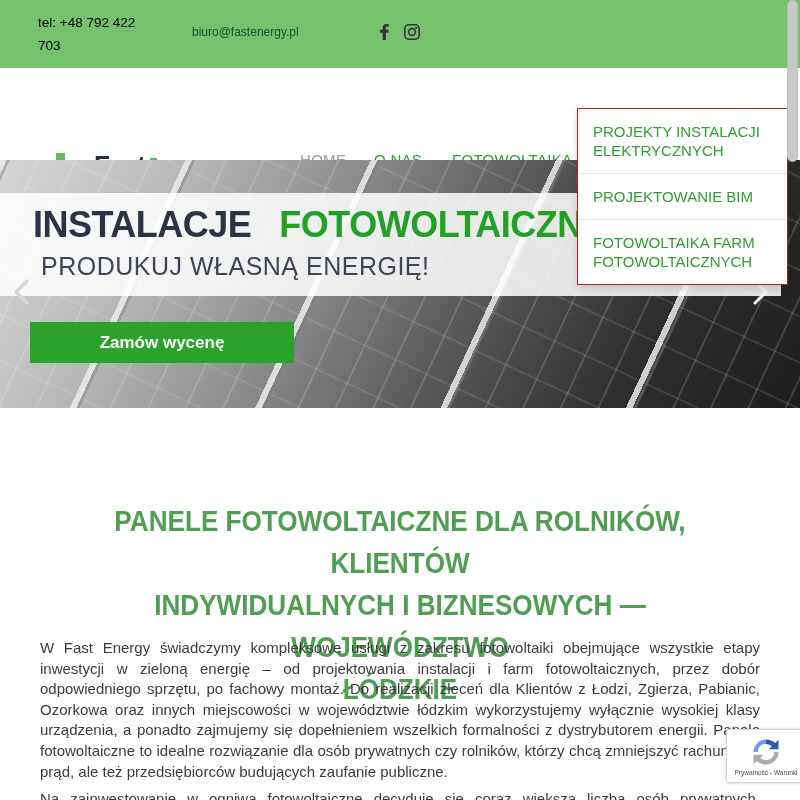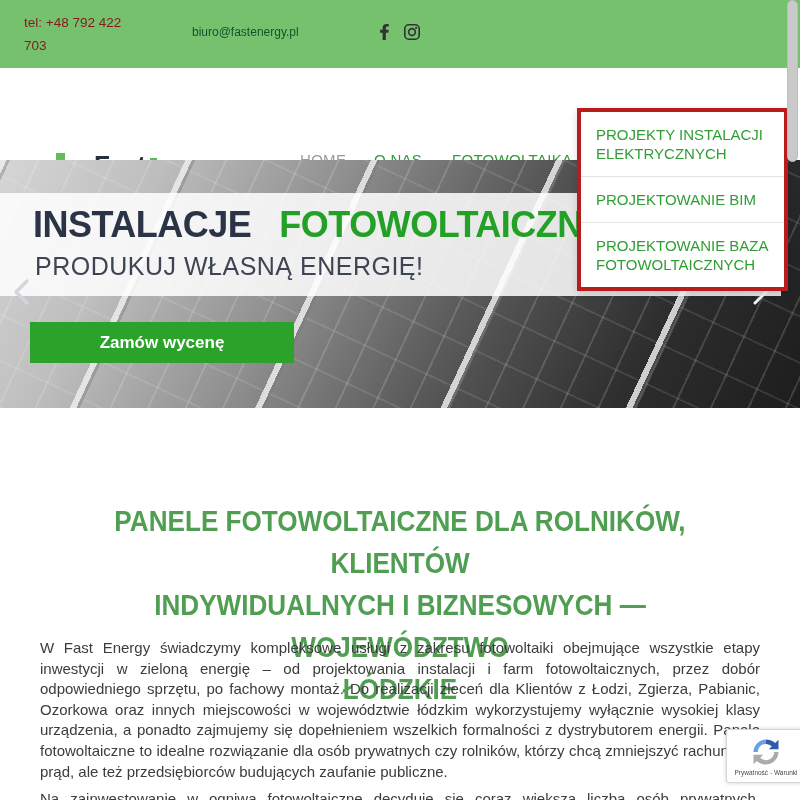--- a/index.html
+++ b/index.html
@@ -2,58 +2,58 @@
 <html><head>
 <meta charset="utf-8">
 <style>
   * { margin:0; padding:0; box-sizing:border-box; }
   html,body { width:800px; height:800px; overflow:hidden; background:#fff;
               font-family:"Liberation Sans", sans-serif; }
   #page { position:relative; width:800px; height:800px; background:#fff; }
 
   
   .topbar { position:absolute; left:0; top:0; width:800px; height:68px; background:#76c16e; }
-  .topbar .tel { position:absolute; left:24px; top:11px; width:118px; font-size:13.5px;
-                 line-height:23px; color:#7f1d1d; }
+  .topbar .tel { position:absolute; left:38px; top:11px; width:118px; font-size:13.5px;
+                 line-height:23px; color:#000000; }
   .topbar .email { position:absolute; left:192px; top:25px; font-size:12px; color:#14532d; }
   .topbar .social { position:absolute; left:378px; top:24px; display:flex; gap:13px; align-items:center; }
   .topbar .social svg { display:block; }
 
   
   .navbar { position:absolute; left:0; top:68px; width:800px; height:92px; background:#ffffff; }
   .logo { position:absolute; left:26px; top:85px; display:flex; align-items:flex-start; cursor:pointer; }
   .logo-text { margin-left:6px; color:#252f3f; font-weight:bold; font-size:26px; line-height:25px;
                letter-spacing:-0.5px; }
   .logo-dot { display:inline-block; width:7px; height:7px; background:#5cba54; margin-left:5px; margin-bottom:9px; }
   .navlink { position:absolute; font-size:15px; letter-spacing:0.3px; font-weight:bold; cursor:pointer; white-space:nowrap; }
   .navlink.gray { color:#9b9b9b; font-weight:normal; }
   .navlink.green { color:#2f9e33; font-weight:normal; }
 
   
   .dropdown { position:absolute; left:577px; top:108px; width:211px; background:#fff;
-              border:4px solid #b91c1c; box-shadow:0 3px 8px rgba(0,0,0,.14); z-index:30; }
+              border:1px solid #b91c1c; box-shadow:0 3px 8px rgba(0,0,0,.14); z-index:30; }
   .dropdown-item { padding:13px 14px 13px 15px; font-size:15px; line-height:19px; color:#2f9e33; cursor:pointer; }
   .dropdown-item + .dropdown-item { border-top:1px solid #e4e4e4; }
 
   
   .hero { position:absolute; left:0; top:160px; width:800px; height:248px; overflow:hidden;
     background-color:#4a4a4a;
     background-image:
       repeating-linear-gradient(115deg, rgba(235,235,235,.85) 0 6px, rgba(120,120,120,.4) 6px 9px, rgba(0,0,0,0) 9px 168px),
       repeating-linear-gradient(115deg, rgba(255,255,255,.14) 0 2px, rgba(0,0,0,0) 2px 34px),
       repeating-linear-gradient(25deg, rgba(255,255,255,.10) 0 2px, rgba(0,0,0,0) 2px 42px),
       linear-gradient(118deg, #d6d6d6 0%, #bdbdbd 18%, #8f8f8f 38%, #5a5a5a 58%, #2e2e2e 80%, #1d1d1d 100%);
   }
   .hero-box { position:absolute; left:0; top:33px; width:781px; height:103px;
               background:rgba(255,255,255,.86); }
   .hero-title { position:absolute; left:33px; top:44px; font-size:36px; font-weight:800;
                 letter-spacing:-0.5px; white-space:nowrap; }
   .hero-title .dark { color:#2b3346; margin-right:28px; }
   .hero-title .green { color:#23a127; }
-  .hero-sub { position:absolute; left:35px; top:92px; font-size:25px; color:#3d4454; letter-spacing:0.5px; white-space:nowrap; }
+  .hero-sub { position:absolute; left:41px; top:92px; font-size:25px; color:#3d4454; letter-spacing:0.5px; white-space:nowrap; }
   .cta { position:absolute; left:30px; top:162px; width:264px; height:41px; background:#2ba32b;
          border:none; color:#fff; font-size:17px; font-weight:bold; font-family:"Liberation Sans", sans-serif;
          cursor:pointer; }
   .chev { position:absolute; top:115px; width:34px; height:34px; cursor:pointer; z-index:25; }
   .chev.left { left:6px; }
   .chev.right { left:742px; }
 
   
   .content-heading { position:absolute; left:0; top:500px; width:800px; text-align:center;
                      color:#4f9e52; font-weight:bold; font-size:30px; line-height:42px;
@@ -147,21 +147,21 @@
     <div class="chev right">
       <svg width="34" height="34" viewBox="0 0 34 34">
           <polyline points="13,6 24,17 13,28" fill="none" stroke="#f2f2f2" stroke-width="3" stroke-linecap="round" stroke-linejoin="round"></polyline>
         </svg>
     </div>
   </div>
 
   <div class="dropdown">
     <div class="dropdown-item">PROJEKTY INSTALACJI ELEKTRYCZNYCH</div>
     <div class="dropdown-item">PROJEKTOWANIE BIM</div>
-    <div class="dropdown-item">PROJEKTOWANIE BAZA FOTOWOLTAICZNYCH</div>
+    <div class="dropdown-item">FOTOWOLTAIKA FARM FOTOWOLTAICZNYCH</div>
   </div>
 
   <div class="content-heading">
     <div>PANELE FOTOWOLTAICZNE DLA ROLNIKÓW, KLIENTÓW</div>
     <div>INDYWIDUALNYCH I BIZNESOWYCH — WOJEWÓDZTWO</div>
     <div>ŁÓDZKIE</div>
   </div>
 
   <p class="para p1">W Fast Energy świadczymy kompleksowe usługi z zakresu fotowoltaiki obejmujące wszystkie etapy inwestycji w zieloną energię – od projektowania instalacji i farm fotowoltaicznych, przez dobór odpowiedniego sprzętu, po fachowy montaż. Do realizacji zleceń dla Klientów z Łodzi, Zgierza, Pabianic, Ozorkowa oraz innych miejscowości w województwie łódzkim wykorzystujemy wyłącznie wysokiej klasy urządzenia, a ponadto zajmujemy się dopełnieniem wszelkich formalności z dystrybutorem energii. Panele fotowoltaiczne to idealne rozwiązanie dla osób prywatnych czy rolników, którzy chcą zmniejszyć rachunki za prąd, ale też przedsiębiorców budujących zaufanie publiczne.</p>
   <p class="para p2">Na zainwestowanie w ogniwa fotowoltaiczne decyduje się coraz większa liczba osób prywatnych, przedsiębiorców</p>

